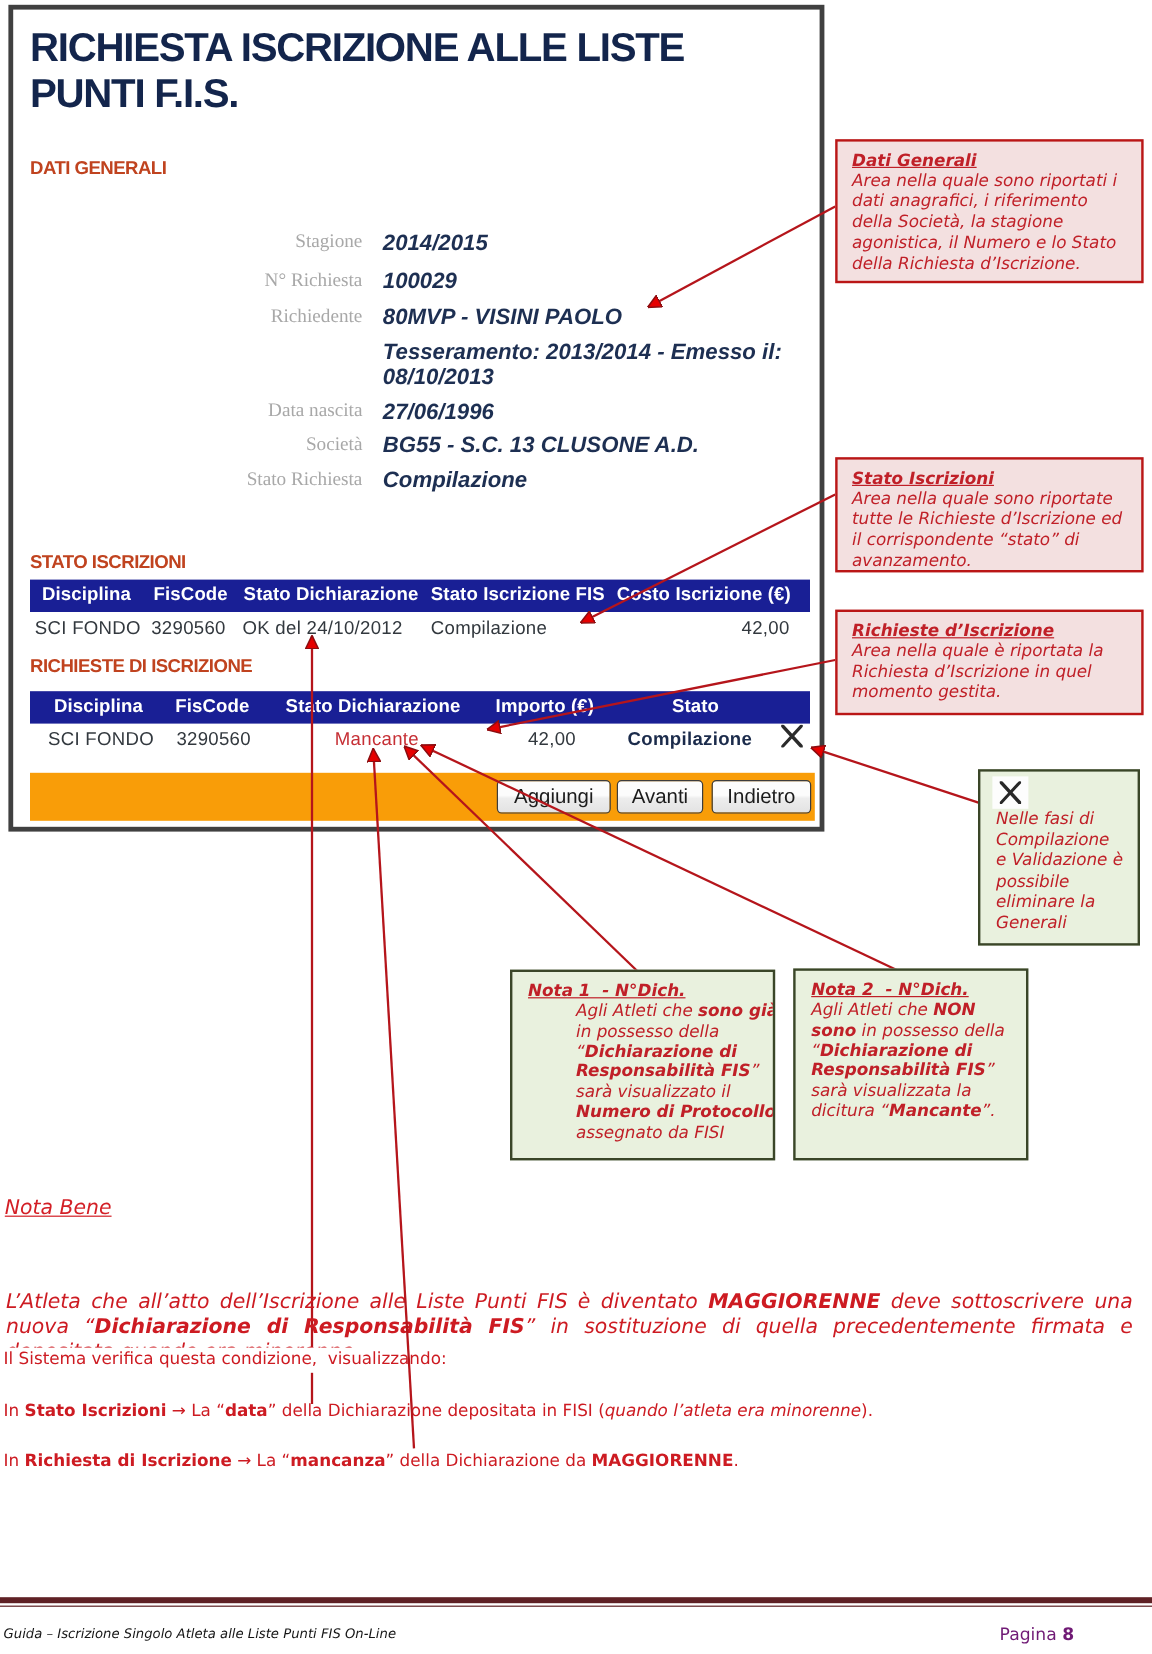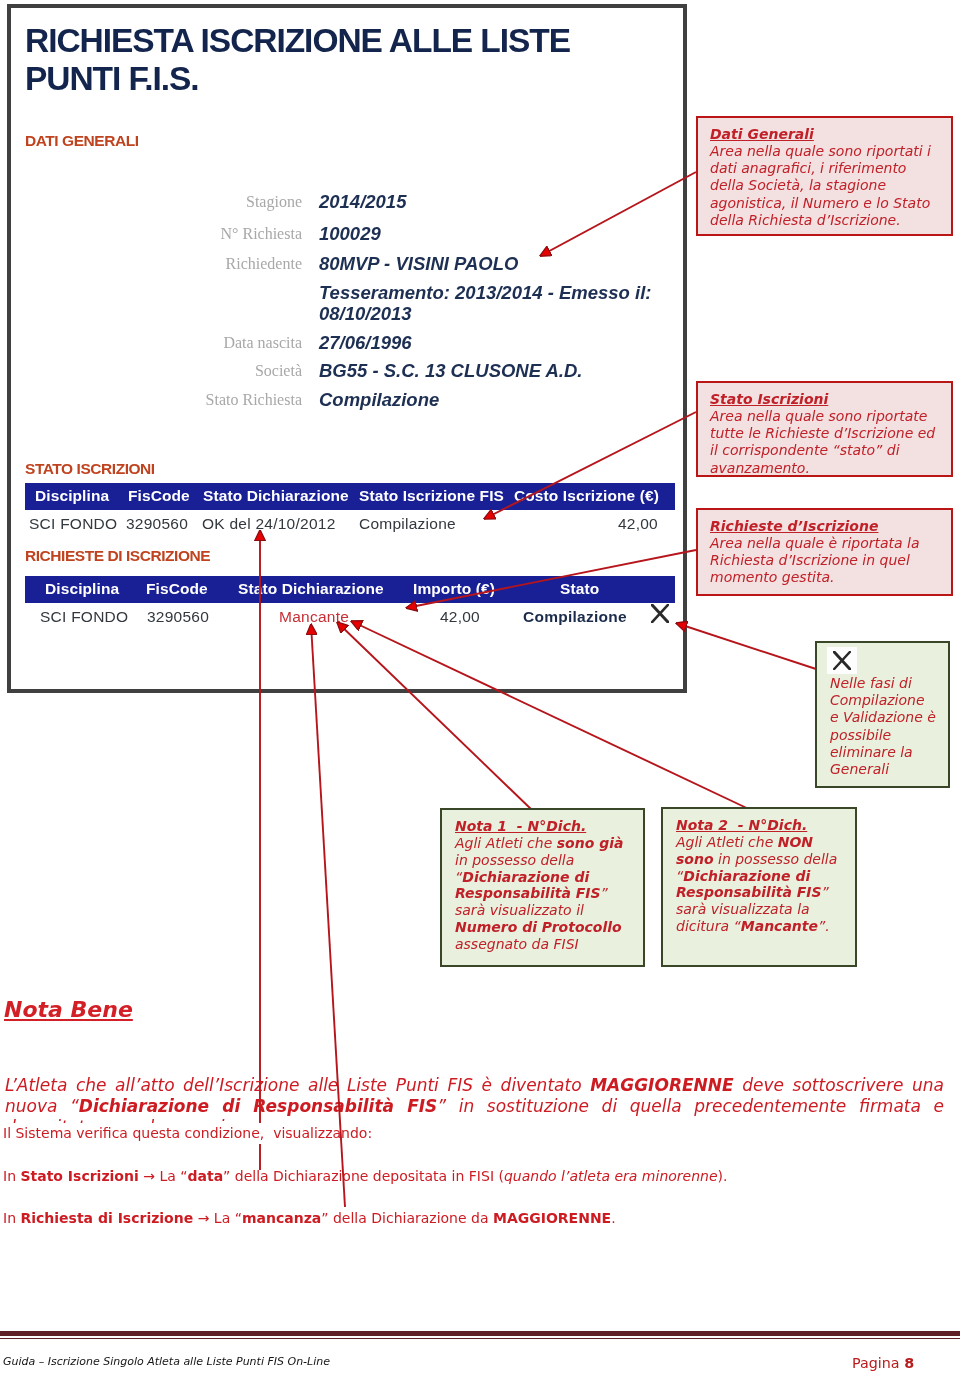--- a/index.html
+++ b/index.html
@@ -44,31 +44,31 @@
   .greenbox{position:absolute;background:#e9f1de;border:2px solid #3a4628;box-sizing:border-box;
         overflow:hidden;}
   .gb-title{position:absolute;left:13px;top:8px;font-style:italic;font-weight:bold;font-size:14px;
         color:#c02028;text-decoration:underline;white-space:nowrap;}
   .gb-body{position:absolute;left:13px;top:25px;font-style:italic;font-size:14px;
         line-height:16.8px;color:#c02028;}
   .x-chip{position:absolute;left:10px;top:4px;width:30px;height:27px;background:#fdfdfd;
         display:flex;align-items:center;justify-content:center;}
 
   
-  #nb-head{font-style:italic;font-weight:bold;font-size:22px;color:#d31f26;
+  #nb-head{font-style:italic;font-weight:normal;font-size:17px;color:#d31f26;
         text-decoration:underline;}
   .nb-p{font-style:italic;font-size:17px;line-height:21px;color:#cd1b22;}
   .nb-l{font-size:14px;line-height:21px;color:#cd1b22;white-space:nowrap;}
 
   
   #footrule-thick{left:0;top:1331px;width:960px;height:5px;background:#5f2125;}
   #footrule-thin{left:0;top:1338px;width:960px;height:1.2px;background:#5f2125;}
   #foot-left{left:3px;top:1355px;font-style:italic;font-size:11px;color:#151515;
         white-space:nowrap;}
-  #foot-right{left:852px;top:1355px;font-size:14.3px;color:#b91c1c;white-space:nowrap;}
+  #foot-right{left:833px;top:1355px;font-size:14.3px;color:#701a75;white-space:nowrap;}
 </style>
 </head>
 <body>
 
 <div id="shot">
 
   <div id="shot-title">
     <span>RICHIESTA ISCRIZIONE ALLE LISTE</span><br>
     <span>PUNTI F.I.S.</span>
   </div>
@@ -126,20 +126,25 @@
       <span style="left:375px;width:80px;text-align:right;">42,00</span>
       <span style="left:498px;font-weight:bold;color:#1b2b4b;">Compilazione</span>
     </div>
   </div>
 
   <svg class="abs" style="left:640px;top:596px;" width="18" height="19" viewBox="0 0 18 19">
     <path d="M1.1 0.9 L16.9 18.1" stroke="#2b2b2b" stroke-width="2.9" stroke-linecap="round" fill="none"></path>
     <path d="M16.9 0.9 L1.1 18.1" stroke="#2b2b2b" stroke-width="2.6" stroke-linecap="round" fill="none"></path>
   </svg>
 
+  <div id="orangebar" style="top:636px;">
+    <div class="btn" style="left:389px;width:95px;">Aggiungi</div>
+    <div class="btn" style="left:489px;width:72px;">Avanti</div>
+    <div class="btn" style="left:568px;width:83px;">Indietro</div>
+  </div>
 </div>
 
 <svg class="abs" style="left:0;top:0;pointer-events:none;" width="960" height="1378">
   <defs>
     <marker id="ah" viewBox="0 0 10 10" refX="9.6" refY="5" markerWidth="6.1" markerHeight="6.1" orient="auto-start-reverse" markerUnits="strokeWidth">
       <path d="M 0.4 0.4 L 10 5 L 0.4 9.6 z" fill="#e60000" stroke="#8c0d10" stroke-width="1.1" stroke-linejoin="miter"></path>
     </marker>
   </defs>
   <g stroke="#b5151b" stroke-width="1.9" fill="none">
     <line x1="696" y1="172" x2="540" y2="256" marker-end="url(#ah)"></line>
@@ -170,23 +175,23 @@
 <div class="greenbox" style="left:815px;top:641px;width:135px;height:147px;">
   <div class="x-chip">
     <svg width="18" height="19" viewBox="0 0 18 19">
       <path d="M1.2 1.0 L16.8 18.0" stroke="#282828" stroke-width="2.9" stroke-linecap="round" fill="none"></path>
       <path d="M16.8 1.0 L1.2 18.0" stroke="#282828" stroke-width="2.5" stroke-linecap="round" fill="none"></path>
     </svg>
   </div>
   <div class="gb-body" style="top:32px;width:120px;line-height:17.2px;"><span>Nelle fasi di</span><br><span>Compilazione</span><br><span>e Validazione è</span><br><span>possibile</span><br><span>eliminare la</span><br><span>Generali</span></div>
 </div>
 
-<div class="greenbox" style="left:440px;top:808px;width:205px;height:159px;text-decoration:underline;">
+<div class="greenbox" style="left:425px;top:808px;width:221px;height:159px;text-decoration:underline;">
   <div class="gb-title">Nota 1 &nbsp;- N°Dich.</div>
-  <div class="gb-body" style="width:180px;"><span>Agli Atleti che </span><b>sono già</b><span> in possesso della “</span><b>Dichiarazione di Responsabilità FIS</b><span>” sarà visualizzato il </span><b>Numero di Protocollo</b><span> assegnato da FISI</span></div>
+  <div class="gb-body" style="width:180px;margin-left:40px;"><span>Agli Atleti che </span><b>sono già</b><span> in possesso della “</span><b>Dichiarazione di Responsabilità FIS</b><span>” sarà visualizzato il </span><b>Numero di Protocollo</b><span> assegnato da FISI</span></div>
 </div>
 
 <div class="greenbox" style="left:661px;top:807px;width:196px;height:160px;">
   <div class="gb-title">Nota 2 &nbsp;- N°Dich.</div>
   <div class="gb-body" style="width:166px;"><span>Agli Atleti che </span><b>NON sono</b><span> in possesso della “</span><b>Dichiarazione di Responsabilità FIS</b><span>” sarà visualizzata la dicitura “</span><b>Mancante</b><span>”.</span></div>
 </div>
 
 <div class="abs" style="left:4px;top:997px;" id="nb-head">Nota Bene</div>
 
 <div class="abs nb-p" style="left:5px;top:1075px;width:939px;text-align:justify;">

